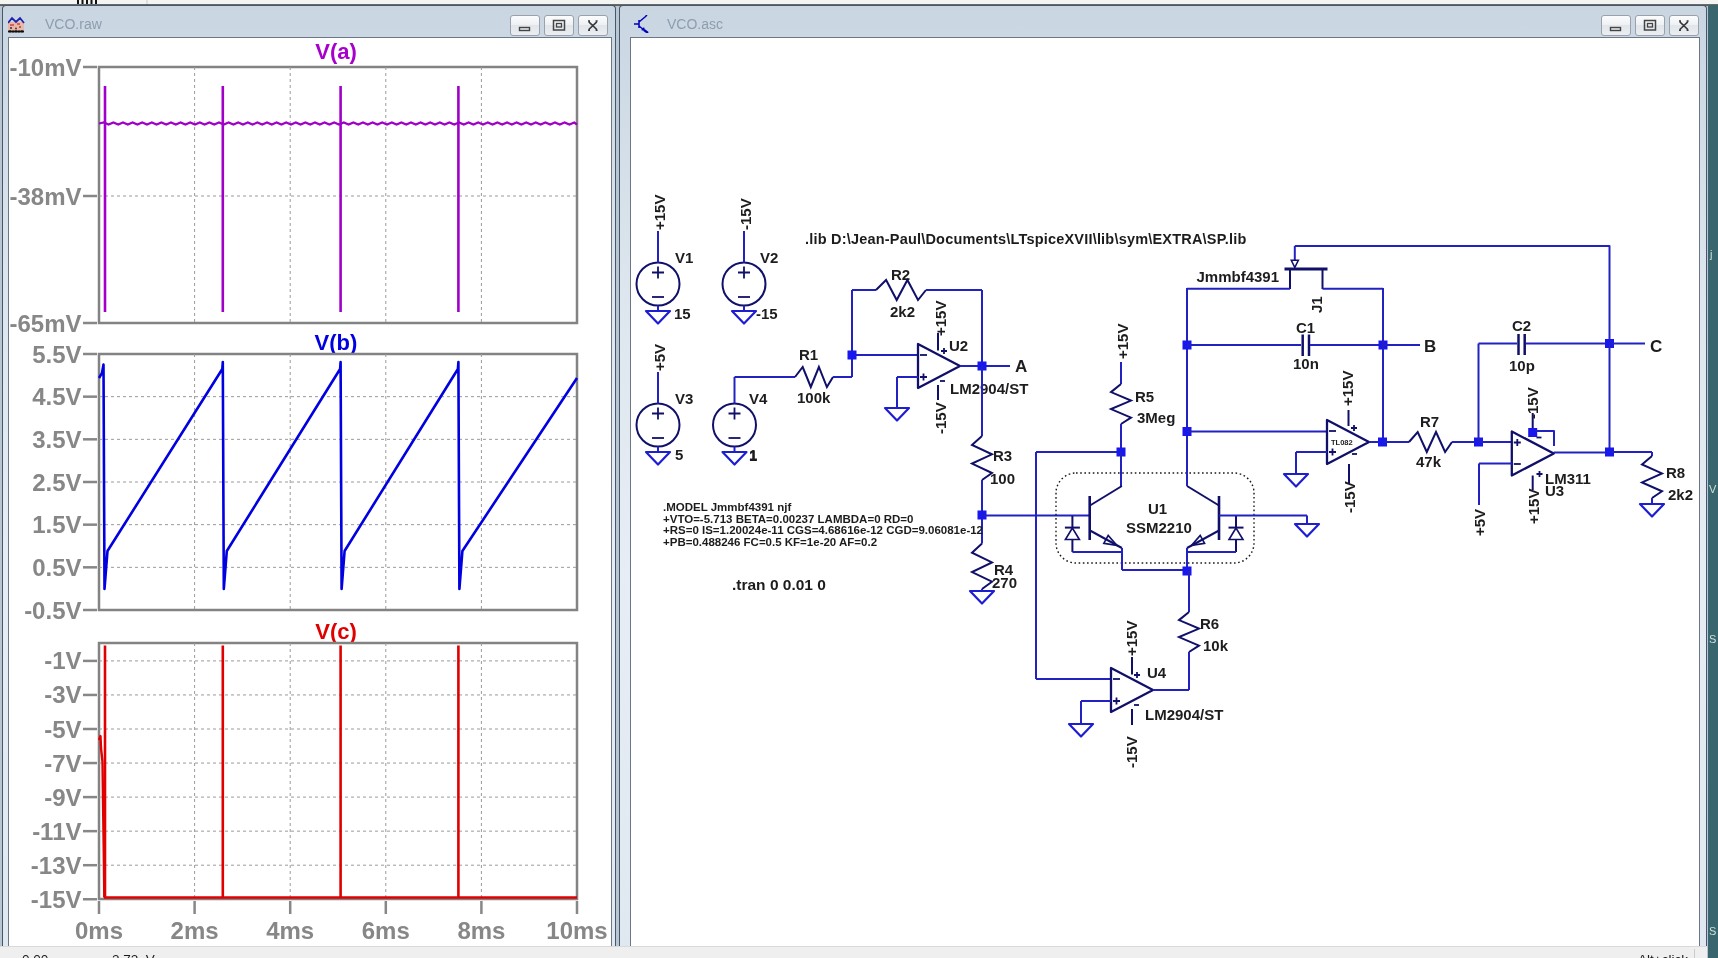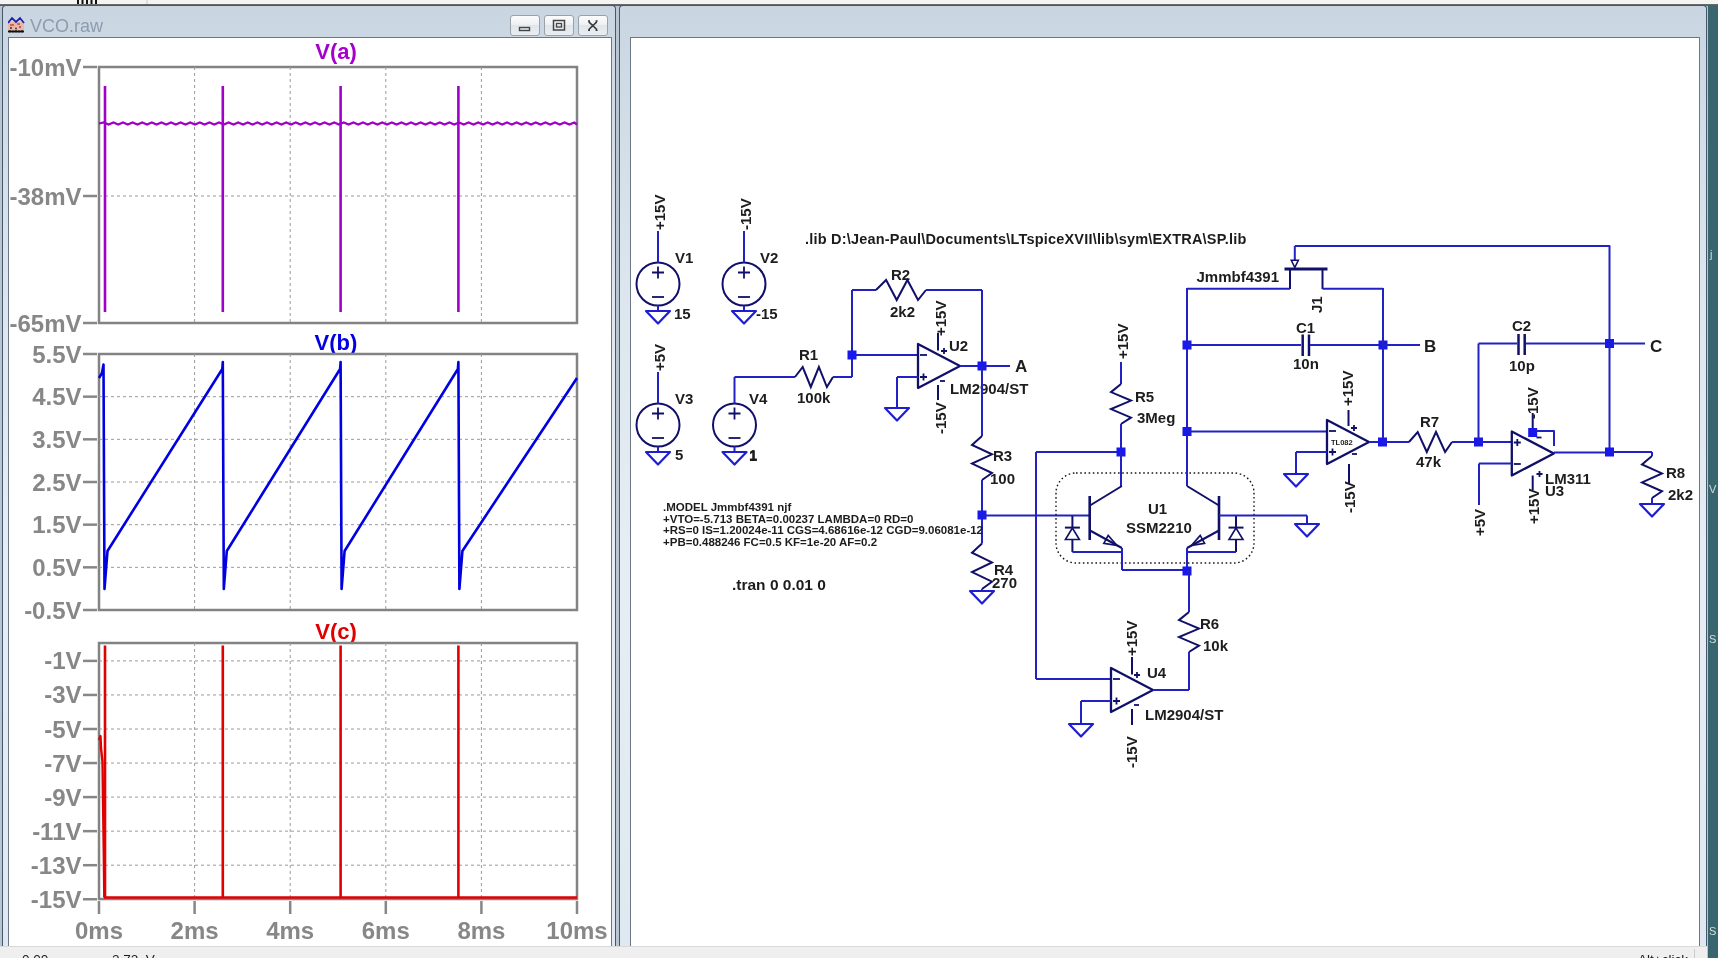--- a/index.html
+++ b/index.html
@@ -1,20 +1,20 @@
 <!DOCTYPE html>
 <html><head><meta charset="utf-8">
 <style>
   * { margin:0; padding:0; box-sizing:border-box; }
   html,body { width:1718px; height:958px; overflow:hidden; font-family:"Liberation Sans", sans-serif; background:#b9c6d2; }
   .win { position:absolute; border:1px solid #45586b; border-bottom:1px solid #5a6a7a;
          border-radius:4px 4px 0 0;
          background:linear-gradient(#c9d6e2, #dde6ee 30%, #e7edf4 60%, #dfe8f0); }
   .tbar { position:absolute; left:0; top:0; right:0; height:31px; }
-  .ttext { position:absolute; top:10px; font-size:18px; color:#8c9dae; }
+  .ttext { position:absolute; top:10px; font-size:14px; color:#8c9dae;margin-left:15px; }
   .client { position:absolute; background:#fff; border:1px solid #6b7785; }
   .btn { position:absolute; top:9px; width:30px; height:20.5px; border:1px solid #9aa1a8;
           border-radius:3px; background:linear-gradient(#fbfcfd,#eef1f4 45%,#e0e5ea 46%,#eaeef2); }
   .sbtext { position:absolute; font-size:13.5px; color:#1c1c1c; }
 </style></head>
 <body>
 
 <div style="position:absolute;left:0;top:0;width:1718px;height:5px;background:#f4f4f2"></div>
 <svg width="1718" height="6" style="position:absolute;left:0;top:0">
   <line x1="78" y1="0" x2="78" y2="4" stroke="#111" stroke-width="2"></line>
@@ -140,20 +140,37 @@
 <text x="577.0" y="938.5" font-size="24" font-weight="bold" fill="#878787" text-anchor="middle" font-family="Liberation Sans, sans-serif">10ms</text>
 <polyline points="99,740 100.5,736 101,748 102.5,762 103,800 103.8,855 104.3,897.5" fill="none" stroke="#e00000" stroke-width="2.4" stroke-linejoin="round"></polyline>
 <line x1="104" y1="897.5" x2="577" y2="897.5" stroke="#e00000" stroke-width="2.6"></line>
 <line x1="105" y1="897.5" x2="105" y2="645.5" stroke="#e00000" stroke-width="2.6"></line>
 <line x1="222.8" y1="897.5" x2="222.8" y2="645.5" stroke="#e00000" stroke-width="2.6"></line>
 <line x1="340.6" y1="897.5" x2="340.6" y2="645.5" stroke="#e00000" stroke-width="2.6"></line>
 <line x1="458.4" y1="897.5" x2="458.4" y2="645.5" stroke="#e00000" stroke-width="2.6"></line>
 </svg>
 
 <div class="win" style="left:619px; top:5px; width:1088px; height:950px;">
+  <div class="tbar">
+    <svg width="18" height="18" style="position:absolute;left:13px;top:9px" viewBox="0 0 18 18">
+      <path d="M1,9 L6,9 M6,5 L6,13 M6,7 L12,2 M12,2 L14,0 M6,11 L11,15 M11,15 L8.6,14.6 M11,15 L10.6,12.6" stroke="#0000bb" stroke-width="1.5" fill="none"></path>
+      <path d="M11,15 L15,18" stroke="#0000bb" stroke-width="2.2"></path>
+    </svg>
+    <div class="ttext" style="left:32px">VCO.asc</div>
+    <div class="btn" style="left:981px"><svg width="28" height="19" viewBox="0 0 28 19">
+          <rect x="8.5" y="11.5" width="10" height="3" fill="none" stroke="#444" stroke-width="1.4"></rect>
+        </svg></div>
+    <div class="btn" style="left:1015px"><svg width="28" height="19" viewBox="0 0 28 19">
+          <rect x="8.5" y="4.5" width="11" height="9.5" fill="none" stroke="#444" stroke-width="1.5"></rect>
+          <rect x="11.5" y="7.5" width="5" height="3.5" fill="none" stroke="#444" stroke-width="1.3"></rect>
+        </svg></div>
+    <div class="btn" style="left:1049px"><svg width="28" height="19" viewBox="0 0 28 19">
+          <path d="M9.8,5.8 L17.8,13.5 M17.8,5.8 L9.8,13.5 M9,5 L11,5 M16.6,5 L18.6,5 M9,14.2 L11,14.2 M16.6,14.2 L18.6,14.2" stroke="#3a3a3a" stroke-width="1.6" fill="none"></path>
+        </svg></div>
+  </div>
   <div class="client" style="left:10px; top:31px; width:1070px; height:916px;"></div>
 </div>
 <svg width="1068" height="903" viewBox="630 38 1068 903" style="position:absolute;left:630px;top:38px">
 <circle cx="658" cy="284" r="21.5" fill="none" stroke="#10106a" stroke-width="2"></circle>
 <path d="M652,272.5 L664,272.5 M658,266.5 L658,278.5" stroke="#10106a" stroke-width="1.8"></path>
 <path d="M652,297 L664,297" stroke="#10106a" stroke-width="1.8"></path>
 <line x1="658" y1="231" x2="658" y2="262.5" stroke="#2222c2" stroke-width="2"></line>
 <line x1="658" y1="305.5" x2="658" y2="311" stroke="#2222c2" stroke-width="2"></line>
 <path d="M646,311 L670,311 L658,323.5 Z" fill="none" stroke="#1d1dd2" stroke-width="2.2" stroke-linejoin="round"></path>
 <text x="675" y="262.5" font-size="15" font-weight="bold" fill="#1d1d1f" text-anchor="start" font-family="Liberation Sans, sans-serif">V1</text>

